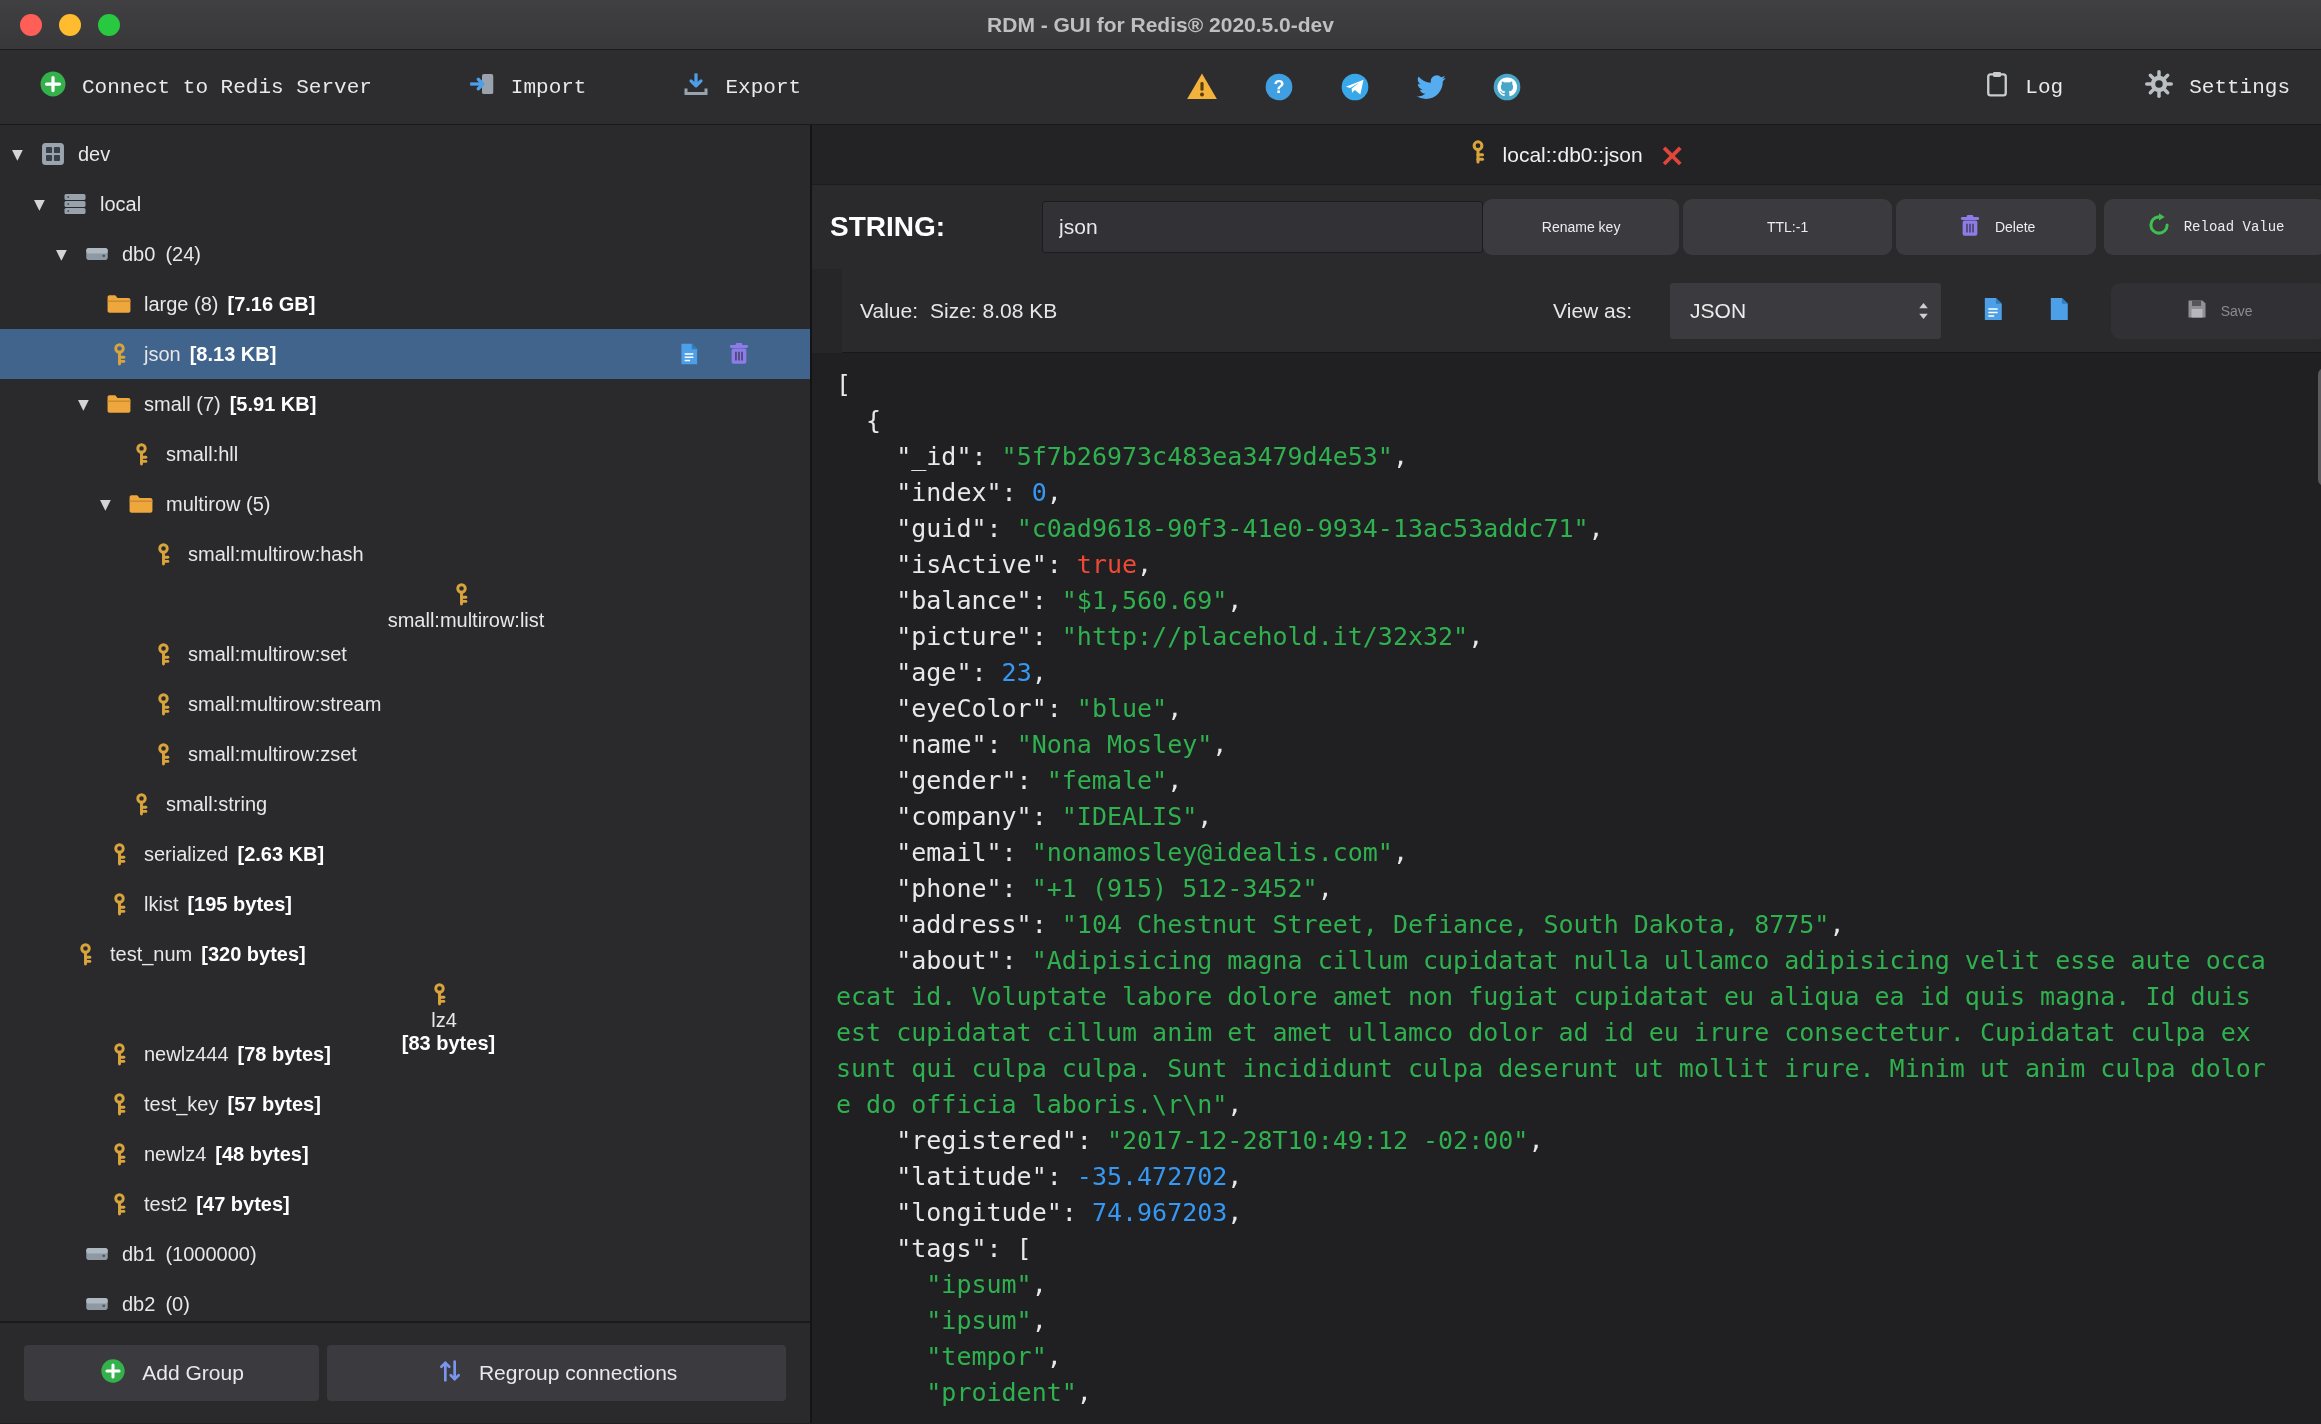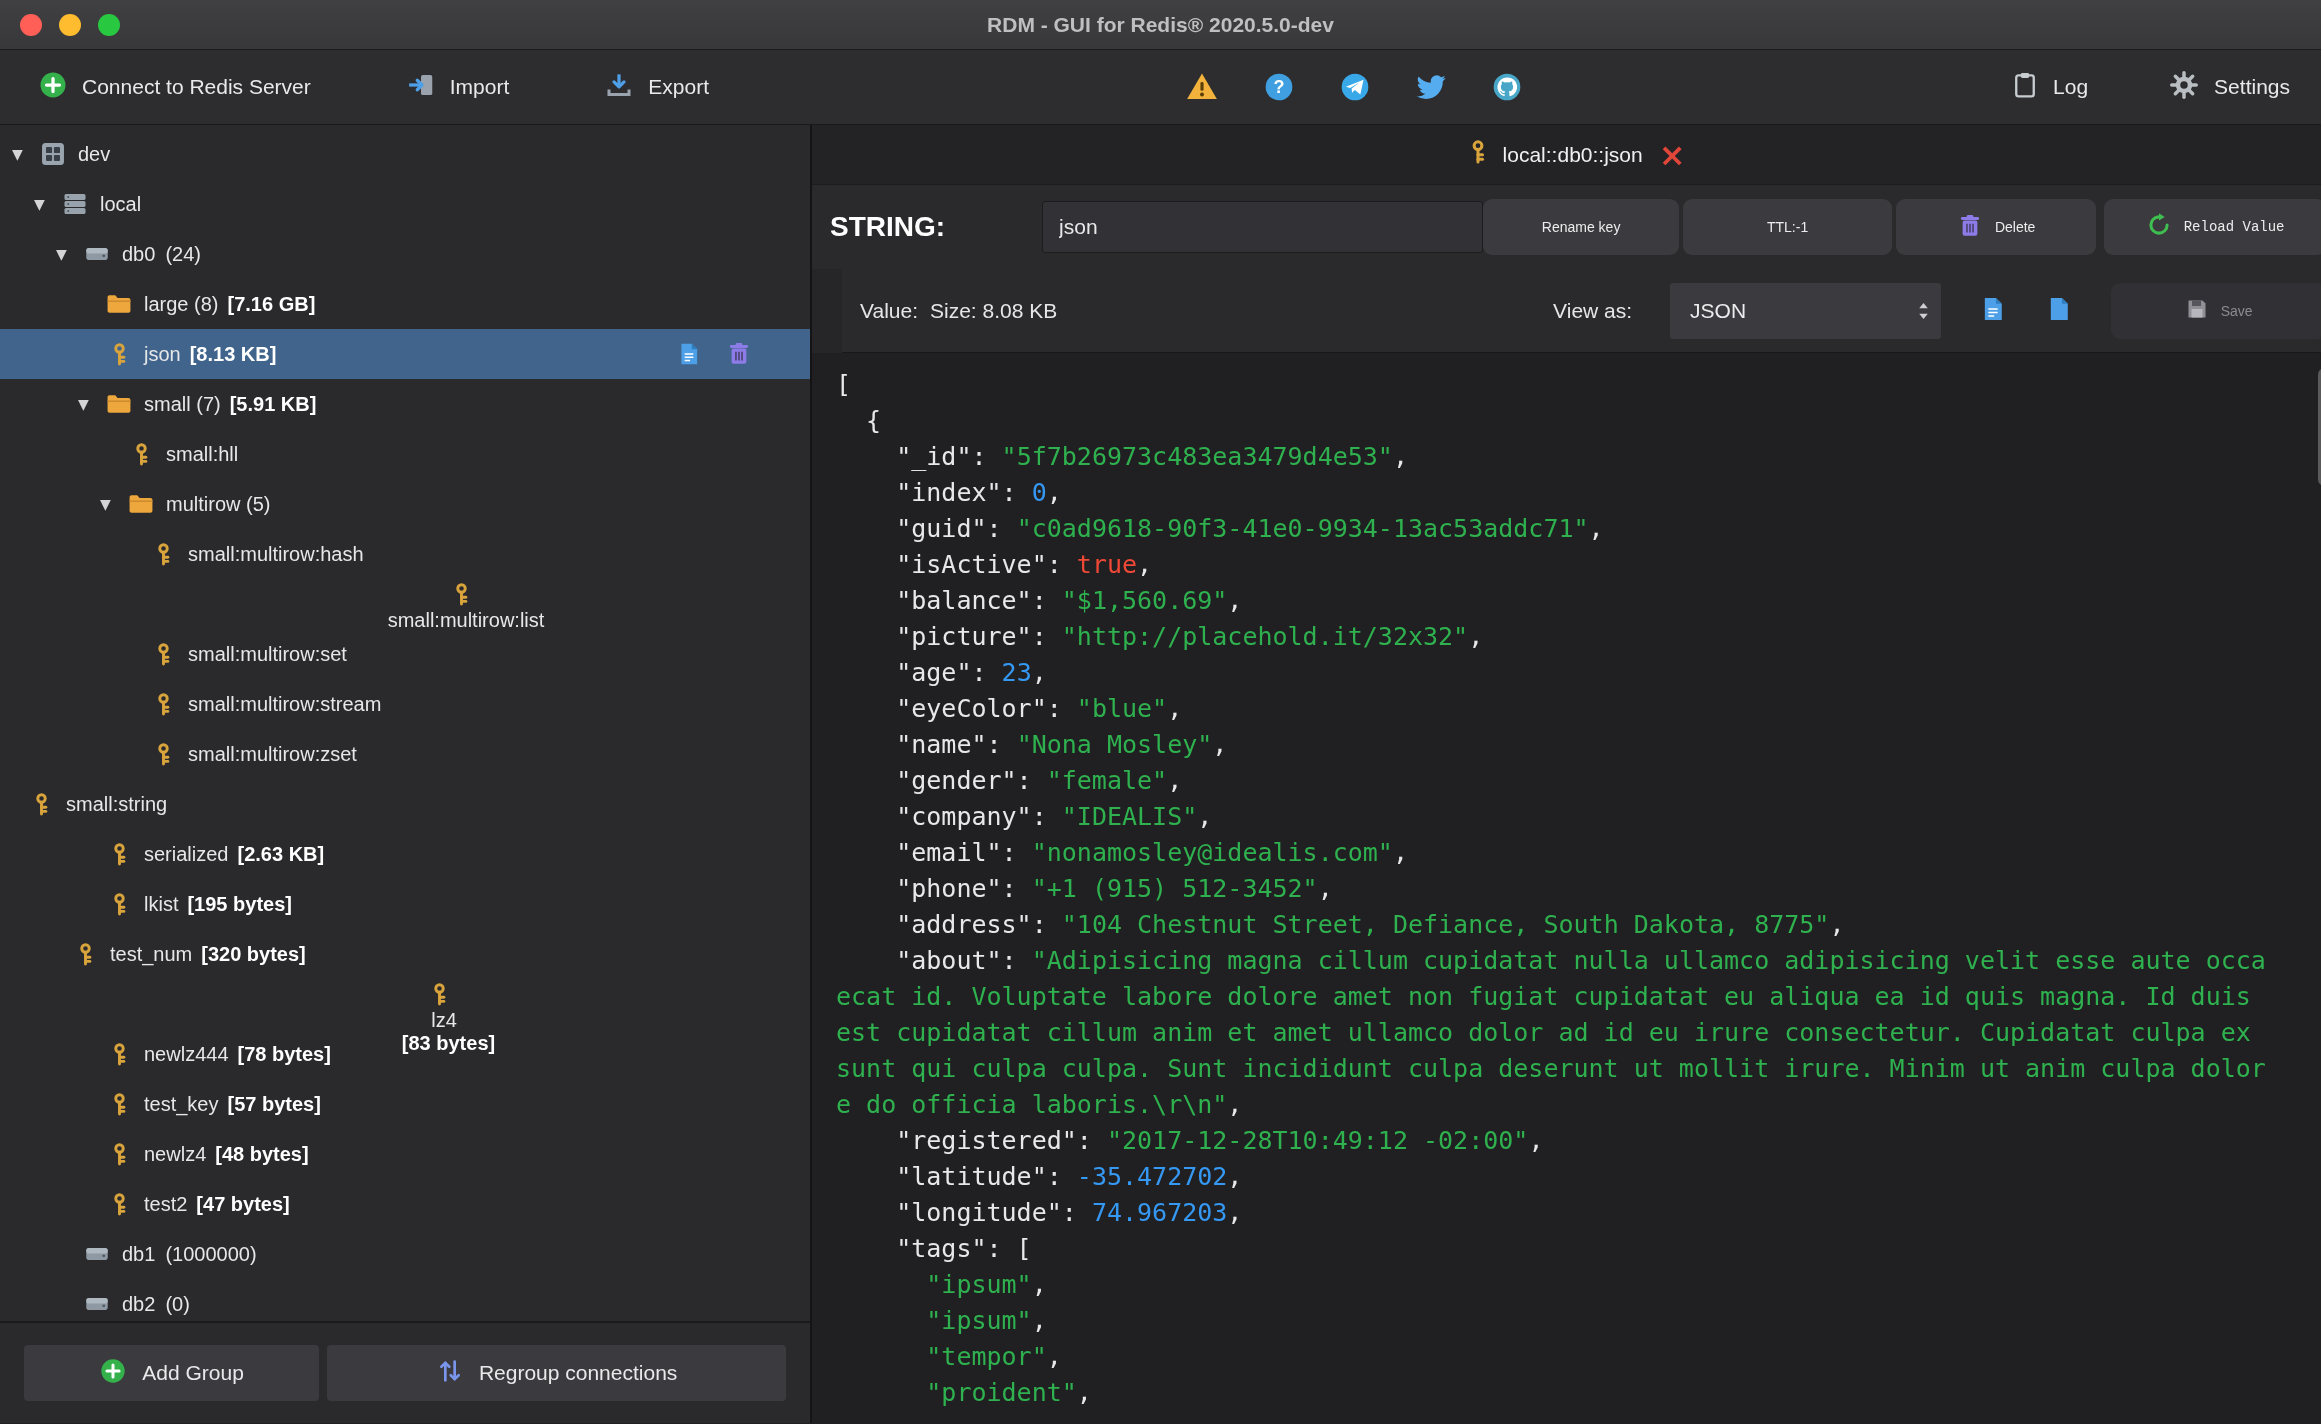--- a/index.html
+++ b/index.html
@@ -11,21 +11,21 @@
               display: flex; align-items: center; position: relative; }
   .traffic { position: absolute; left: 20px; top: 14px; display: flex; gap: 17px; }
   .light { width: 22px; height: 22px; border-radius: 50%; display: inline-block; }
   .light.red { background: #ff5f57; } .light.yellow { background: #febc2e; } .light.green { background: #28c840; }
   .wtitle { flex: 1; text-align: center; color: #bfbfc1; font-size: 21px; font-weight: 700; }
 
   
   .toolbar { height: 75px; background: #2d2d2f; border-bottom: 1px solid #19191b;
              display: flex; align-items: center; position: relative; }
   .tb-btn { display: flex; align-items: center; gap: 14px; background: transparent; border: none;
-            color: #e9e9eb; font-size: 21px; font-family: Liberation Sans, sans-serif; }
+            color: #e9e9eb; font-size: 21px; font-family: Liberation Mono, monospace; }
   .tb-left { display: flex; align-items: center; gap: 95px; padding-left: 38px; width: 812px; }
   .tb-mid { position: absolute; left: 1185px; display: flex; align-items: center; gap: 44px; }
   .tb-mid span { display: inline-flex; }
   .tb-right { position: absolute; right: 31px; display: flex; align-items: center; gap: 80px; }
 
   
   .content { display: flex; height: 1298px; }
   .sidebar { width: 812px; background: #2a2a2c; border-right: 2px solid #141416;
              display: flex; flex-direction: column; }
   .tree { flex: 1; overflow: hidden; padding-top: 4px; }
@@ -375,21 +375,21 @@
               <g fill="none" stroke="#d9a43c" stroke-width="2.8" stroke-linecap="round">
                 <circle cx="12" cy="6.2" r="3.6"></circle>
                 <path d="M12 9.8 V21.2"></path>
                 <path d="M12 14.6 H16.2"></path>
                 <path d="M12 18.6 H16.2"></path>
               </g>
             </svg>
           </span>
           <span class="tlabel">small:multirow:zset</span>
         </div>
-        <div class="row" style="">
+        <div class="row" style="padding-left: 100px;">
           <span class="arrow"></span>
           <span class="ticon">
             <svg viewBox="0 0 24 24" width="25" height="25">
               <g fill="none" stroke="#d9a43c" stroke-width="2.8" stroke-linecap="round">
                 <circle cx="12" cy="6.2" r="3.6"></circle>
                 <path d="M12 9.8 V21.2"></path>
                 <path d="M12 14.6 H16.2"></path>
                 <path d="M12 18.6 H16.2"></path>
               </g>
             </svg>

